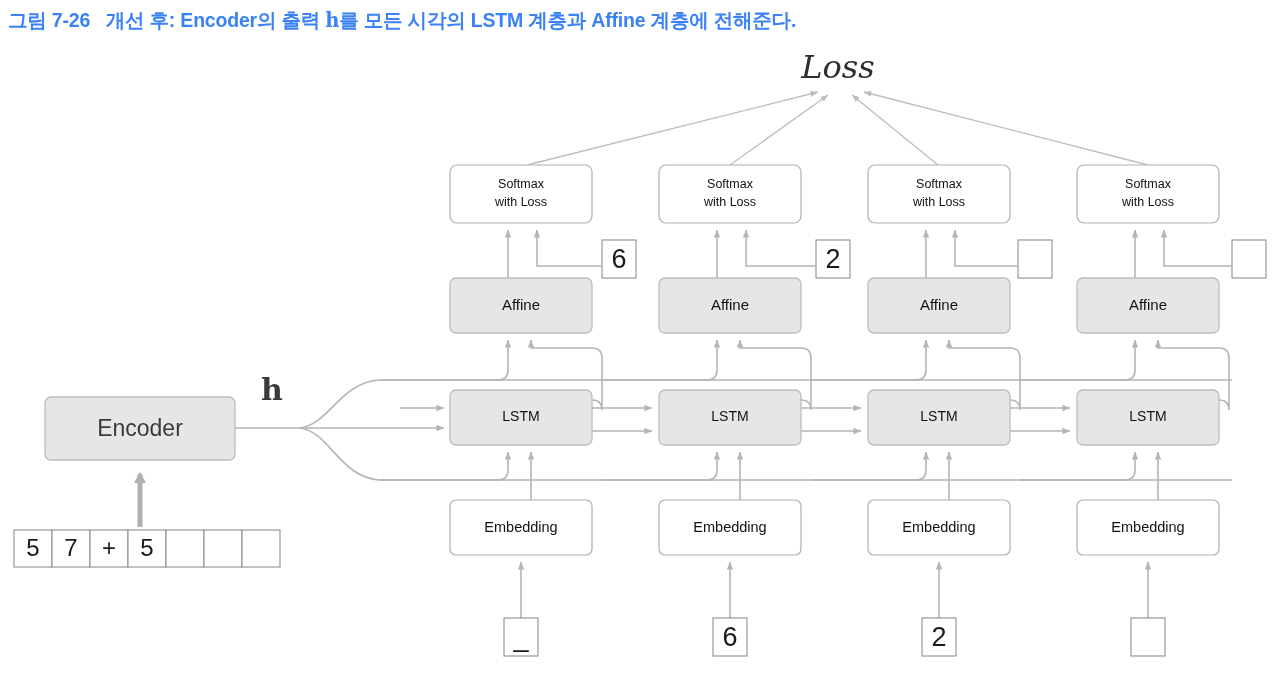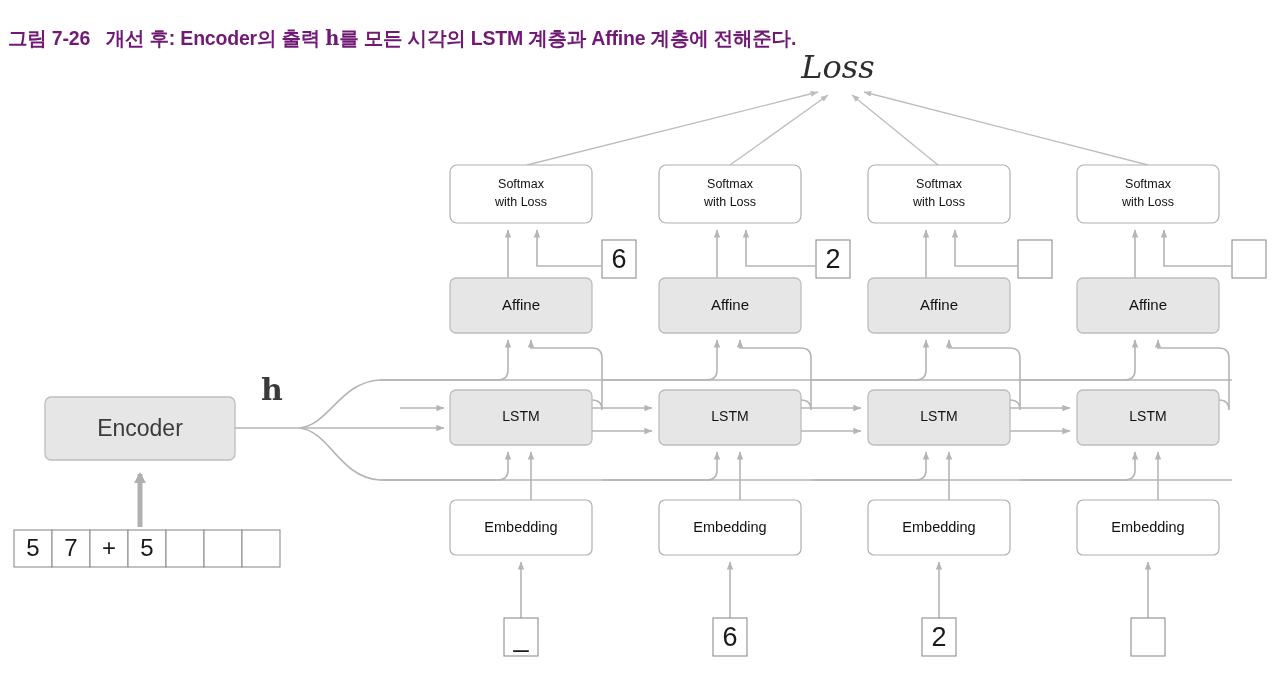--- a/index.html
+++ b/index.html
@@ -16,26 +16,26 @@
     position: relative;
   }
   #page {
     position: relative;
     width: 1280px;
     height: 674px;
   }
   .caption {
     position: absolute;
     left: 8px;
-    top: 25px;
+    top: 7px;
     font-size: 19.5px;
     font-weight: 700;
     letter-spacing: -0.2px;
     white-space: nowrap;
-    color: #701a75;
+    color: #3b82f6;
   }
   .caption .fignum {
     font-weight: 700;
   }
   .caption .body {
     font-weight: 600;
   }
   .caption .bold-h {
     font-family: "DejaVu Serif", serif;
     font-weight: 700;

